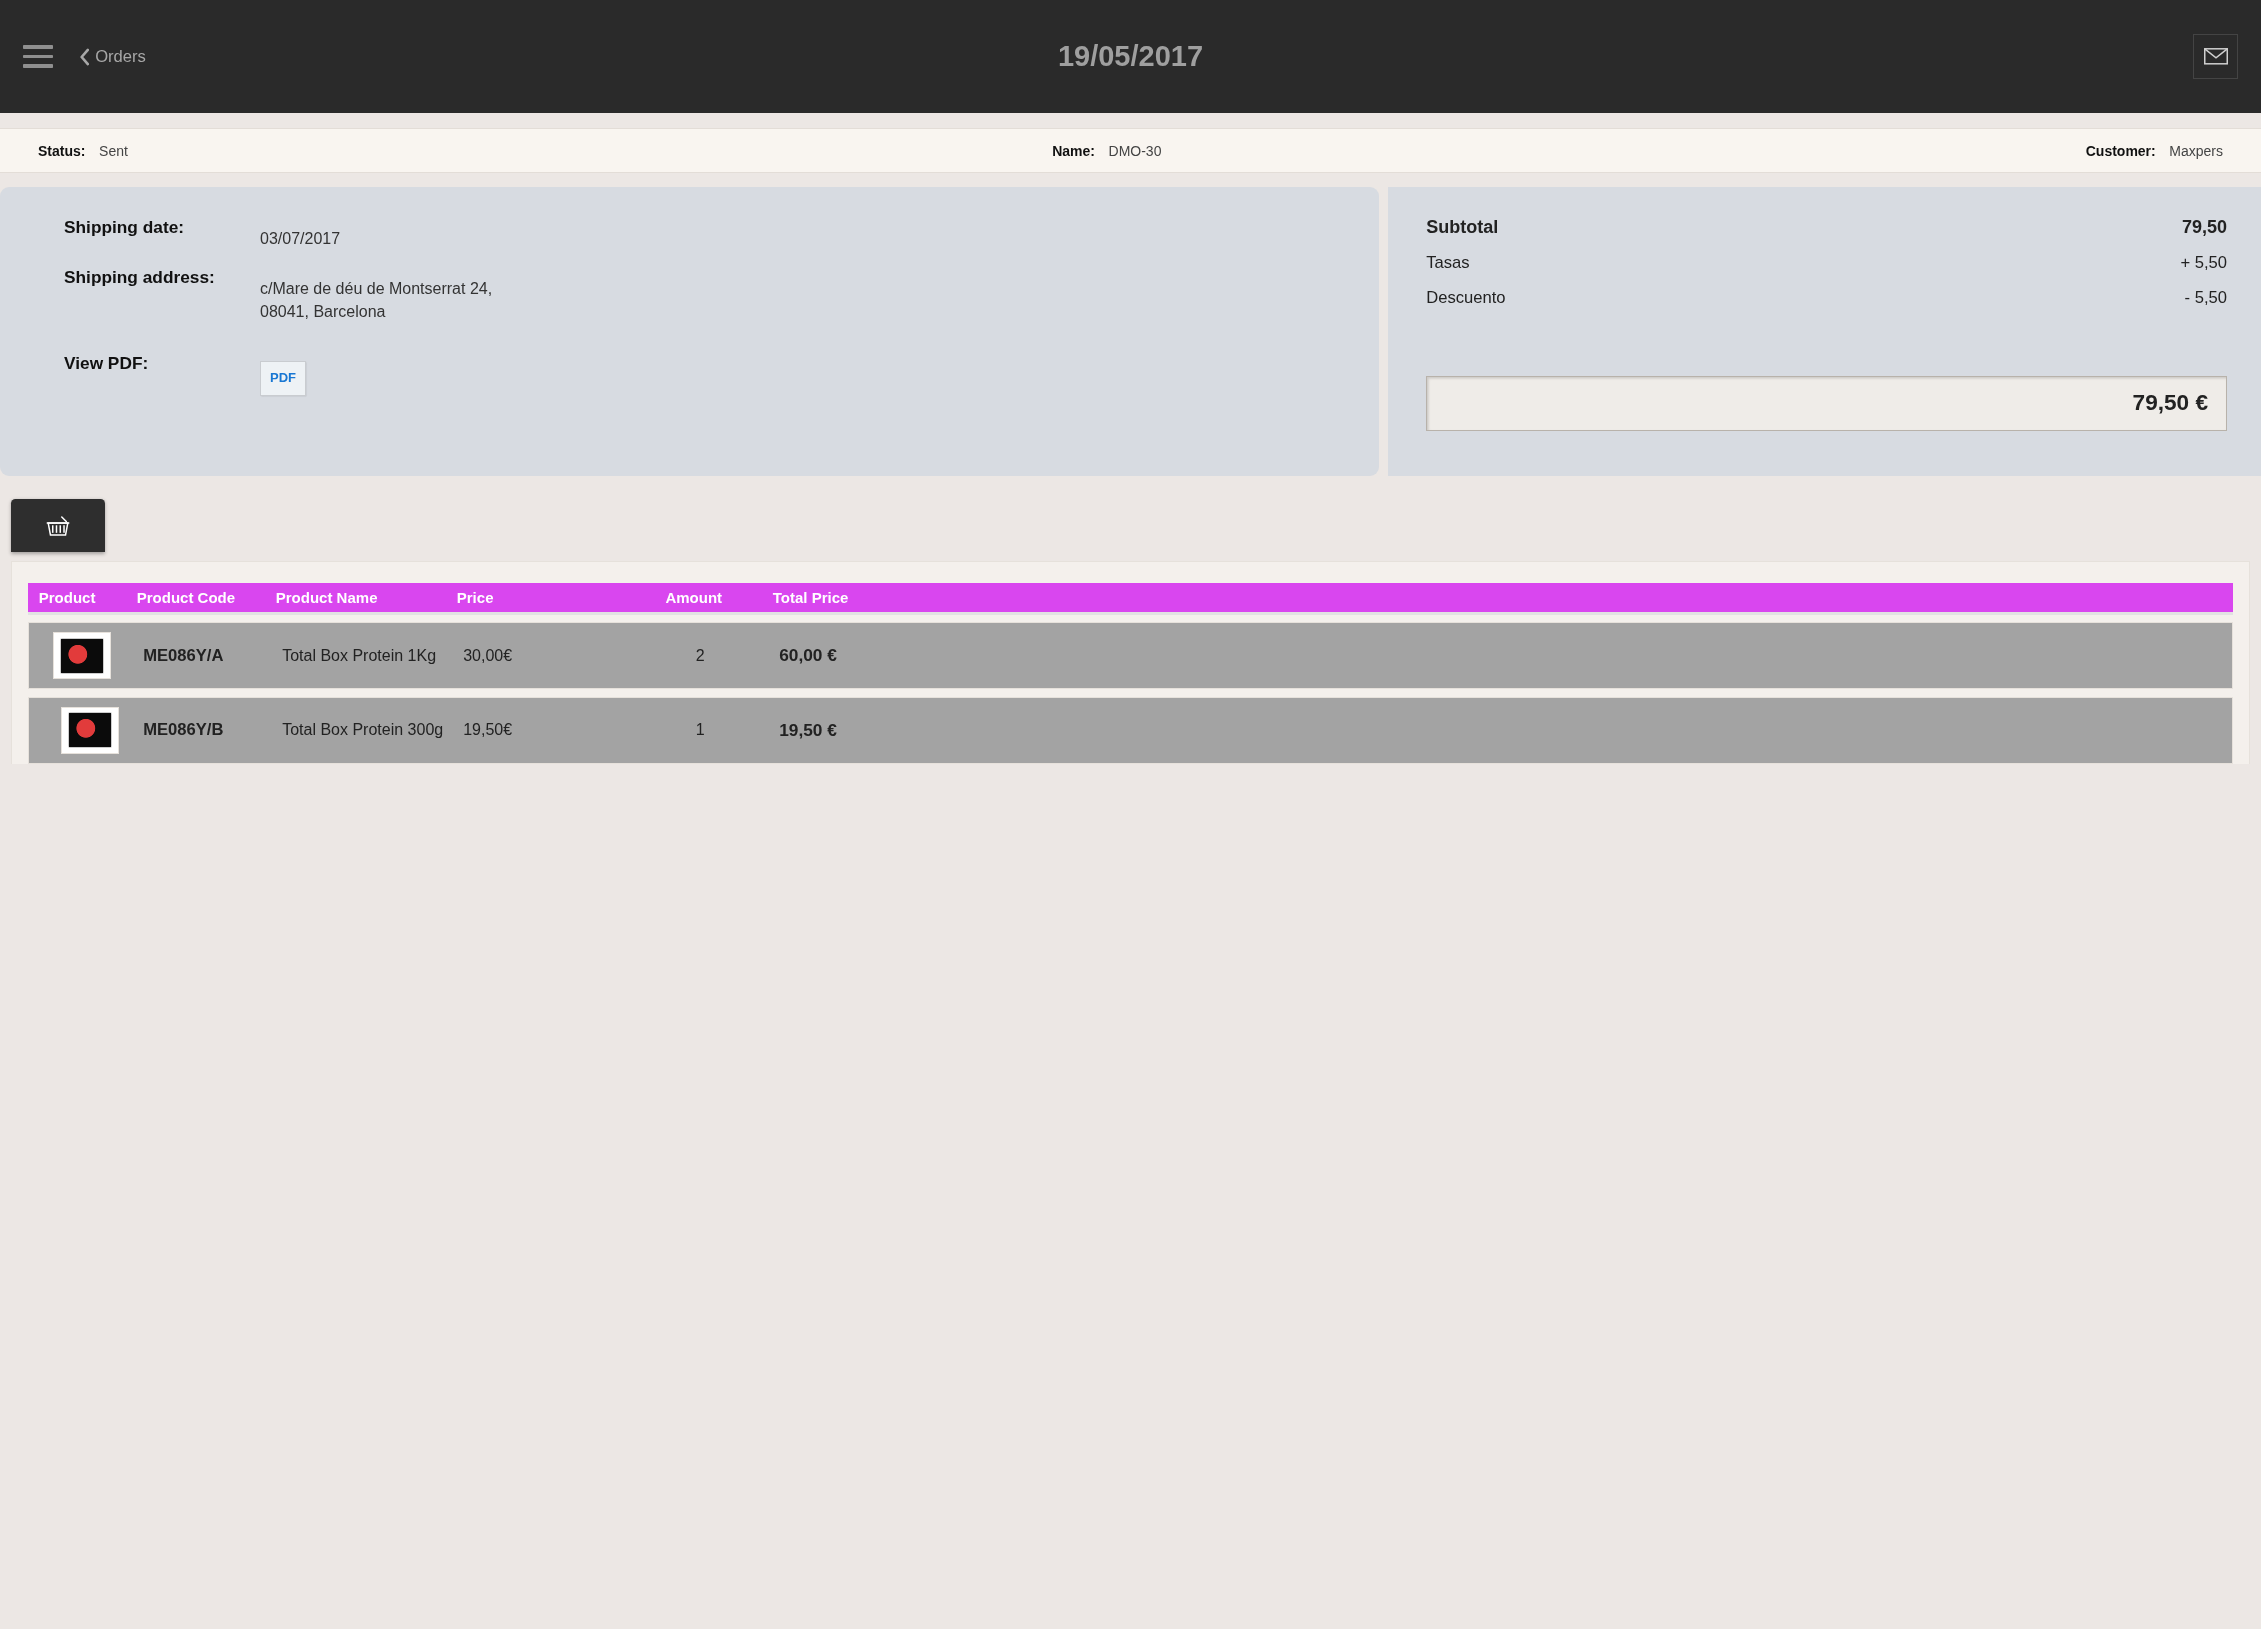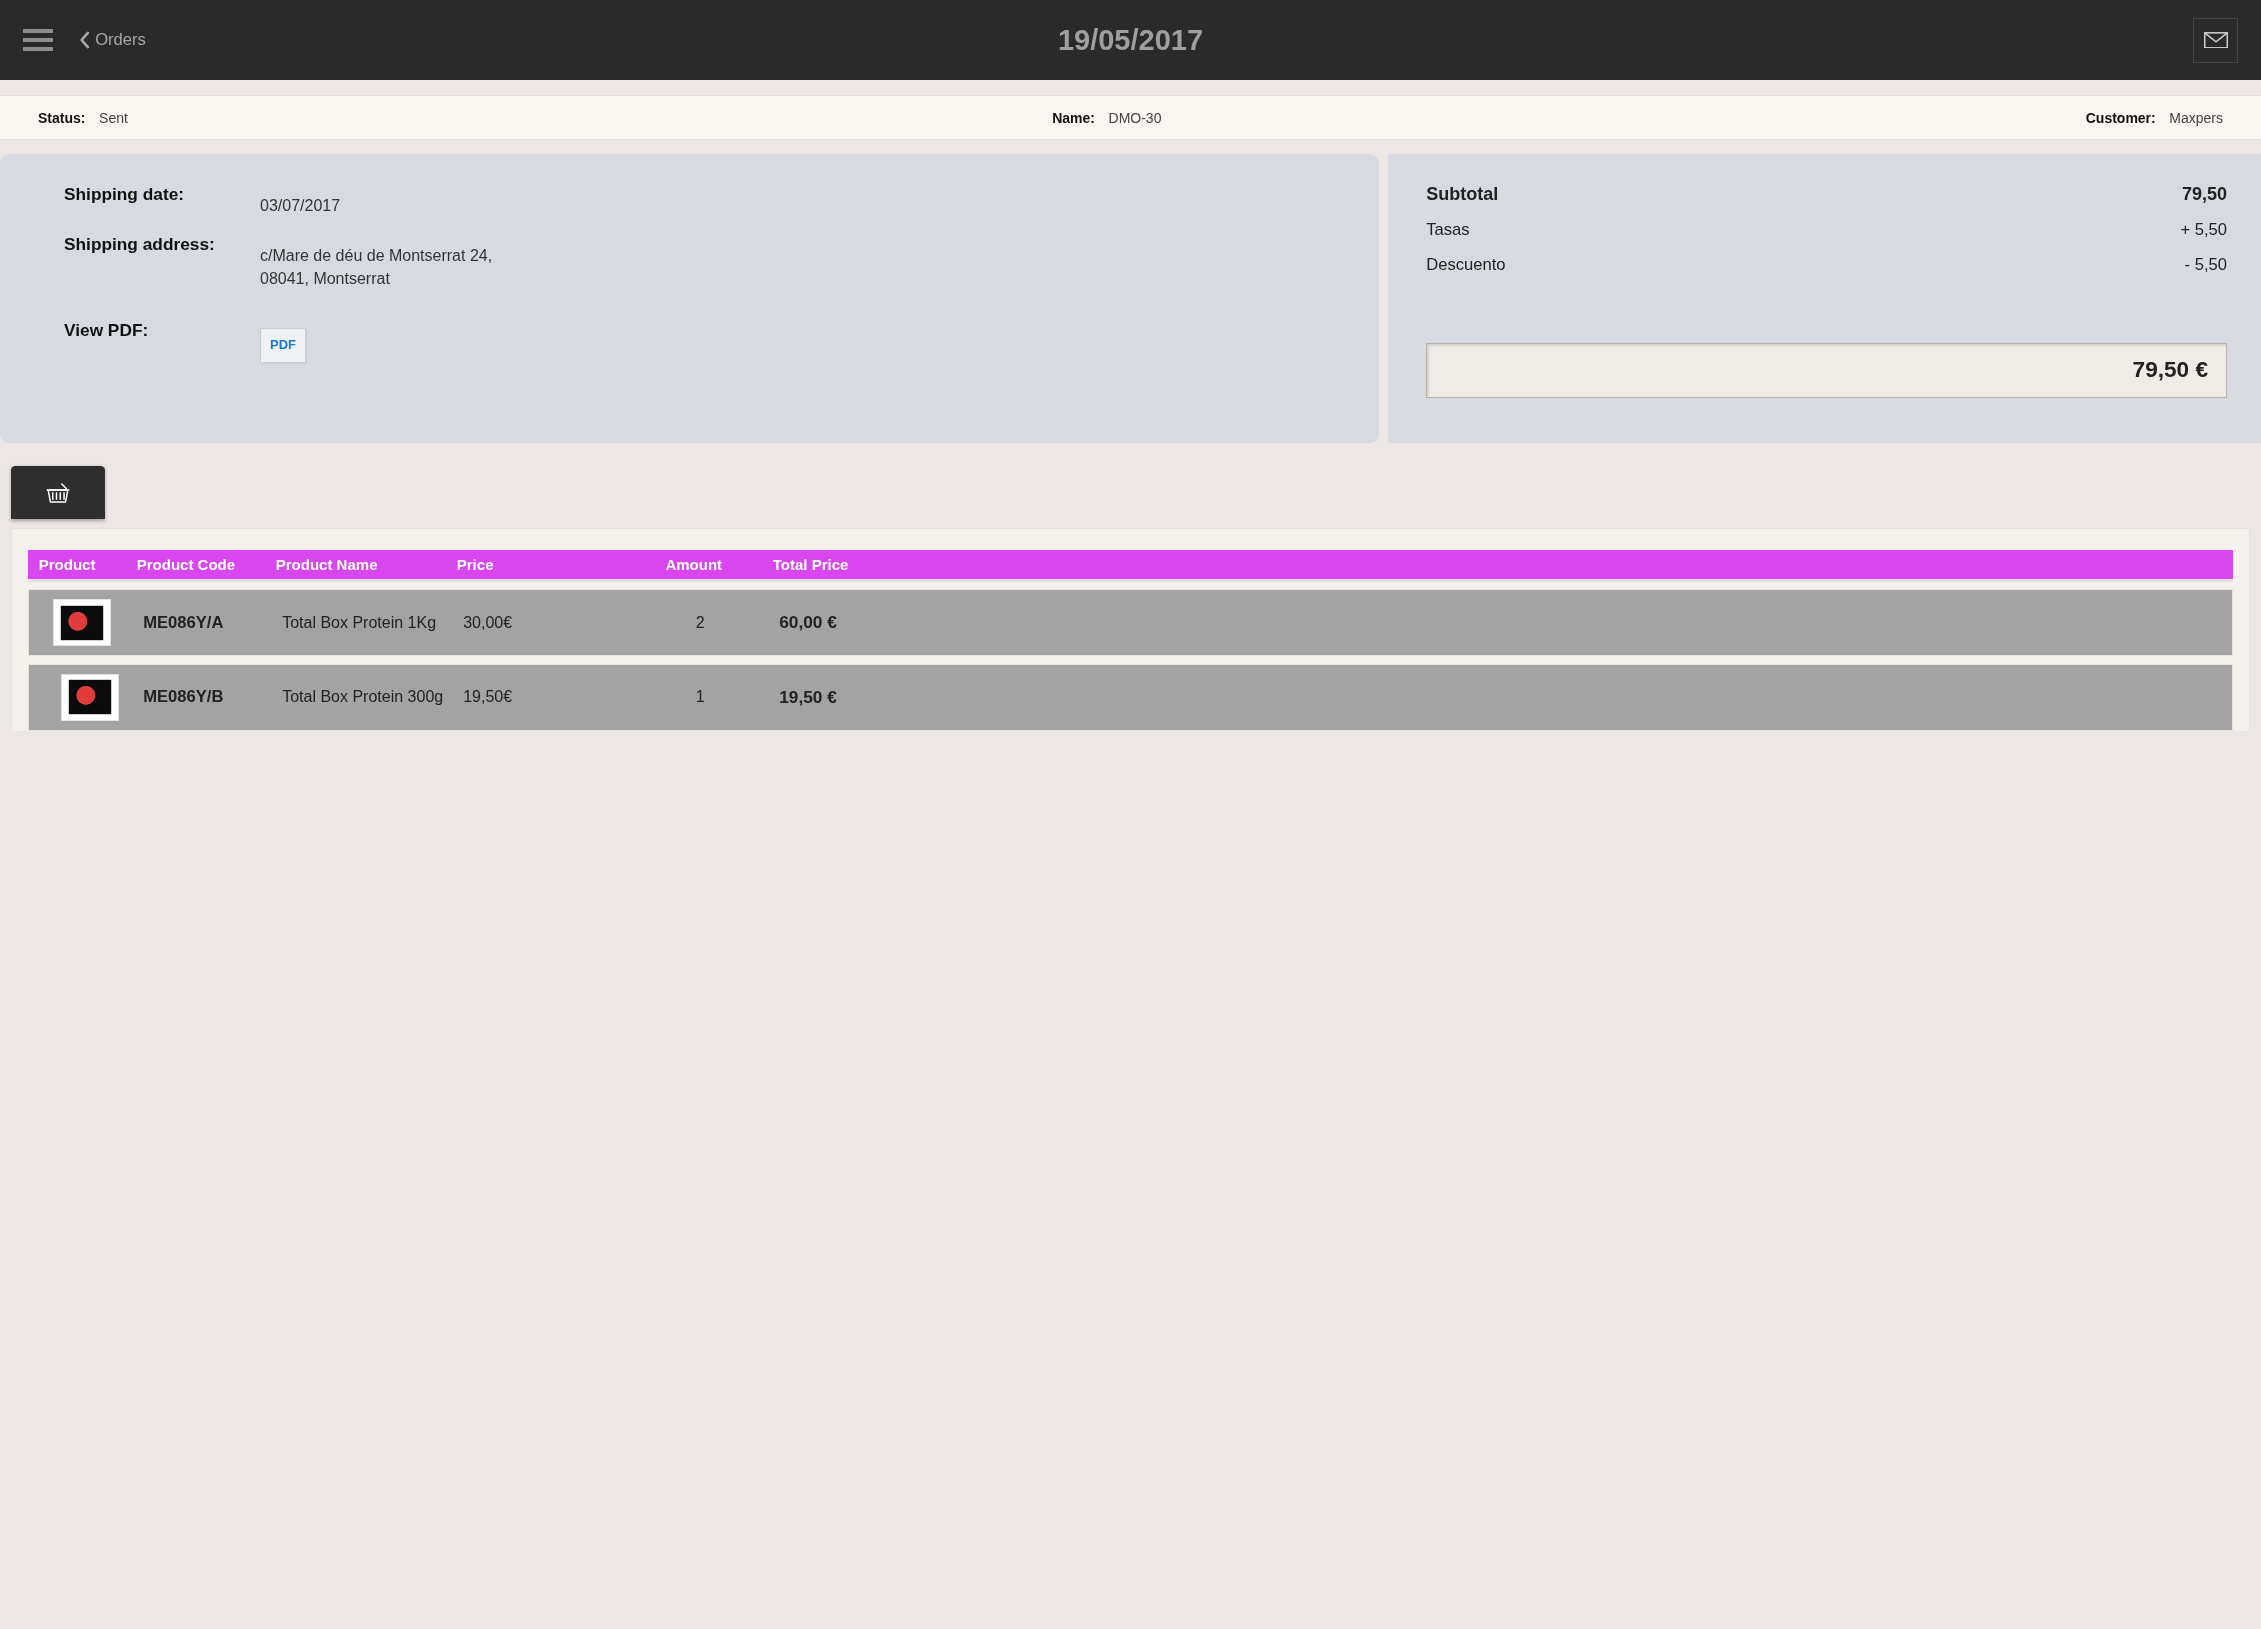--- a/index.html
+++ b/index.html
@@ -7,21 +7,21 @@
   body {
     font-family: "Helvetica Neue", Helvetica, Arial, sans-serif;
     background: #ece7e4;
     color: #222;
     font-size: 15px;
   }
 
   
   .header {
     background: #2a2a2a;
-    height: 80px;
+    height: 113px;
     display: flex;
     align-items: center;
     padding: 0 22.6px;
     color: #bfbfbf;
     position: relative;
   }
   .hamburger {
     width: 30px; height: 22.6px;
     display: flex; flex-direction: column; justify-content: space-between;
     cursor: pointer;
@@ -211,21 +211,21 @@
 <div class="mid">
   <div class="panel panel-left">
     <div class="ship-row">
       <div class="k">Shipping date:</div>
       <div class="v">03/07/2017</div>
     </div>
     <div class="ship-row">
       <div class="k">Shipping address:</div>
       <div class="v">
         <div>c/Mare de déu de Montserrat 24,</div>
-        <div>08041, Montserrat</div>
+        <div>08041, Barcelona</div>
       </div>
     </div>
     <div class="ship-row" style="margin-top:30px;">
       <div class="k">View PDF:</div>
       <div class="v">
         <span class="pdf-btn">PDF</span>
       </div>
     </div>
   </div>
 

